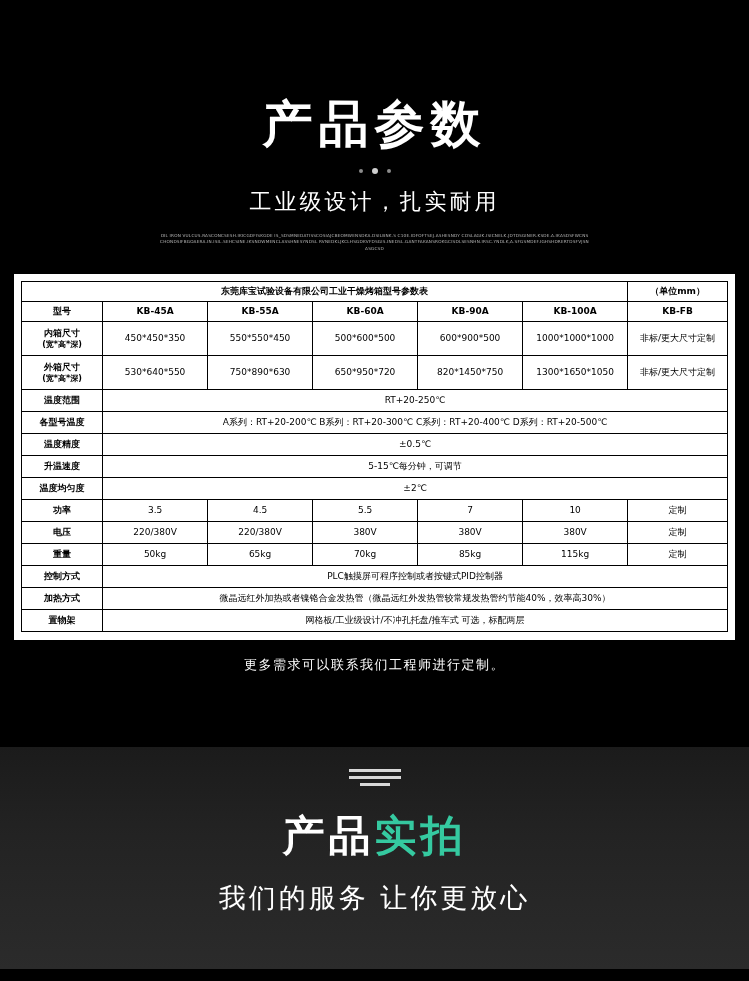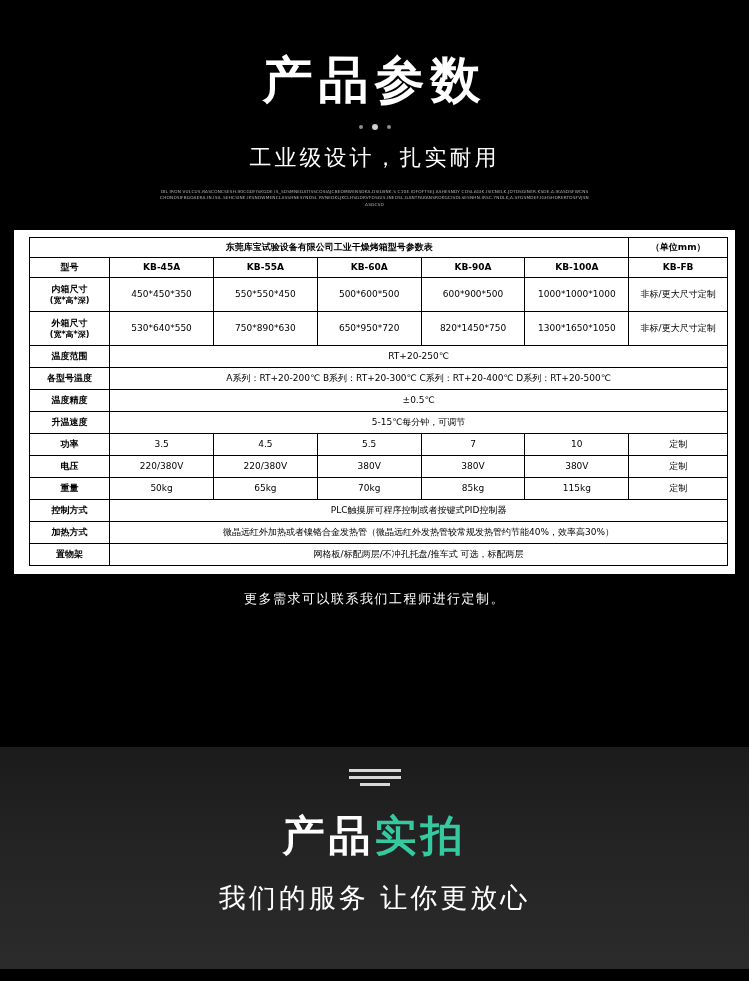--- a/index.html
+++ b/index.html
@@ -14,20 +14,21 @@
     width: 749px;
     height: 981px;
     background: #000;
     overflow: hidden;
   }
 
   
   .hero {
     padding-top: 52px;
     text-align: center;
+    margin-top: 44px;
   }
   .hero-title {
     color: #ffffff;
     font-size: 50px;
     font-weight: bold;
     letter-spacing: 6px;
     line-height: 1.12;
     font-family: "DejaVu Sans", sans-serif;
   }
   .dots {
@@ -61,21 +62,21 @@
     letter-spacing: .2px;
     text-align: center;
     word-break: break-all;
     font-family: "DejaVu Sans", sans-serif;
   }
 
   
   .table-wrap {
     margin: 22px 14px 0 14px;
     background: #ffffff;
-    padding: 7px 7px 8px 15px;
+    padding: 7px 7px 8px 7px;
   }
   table.spec {
     width: 100%;
     border-collapse: collapse;
     table-layout: fixed;
     background: #fff;
   }
   table.spec td {
     border: 1px solid #000;
     color: #000;
@@ -245,20 +246,24 @@
         <tr>
           <td class="rowlabel row">温度精度</td>
           <td class="row" colspan="6">±0.5℃</td>
         </tr>
 
         <tr>
           <td class="rowlabel row">升温速度</td>
           <td class="row" colspan="6">5-15℃每分钟，可调节</td>
         </tr>
 
+        <tr>
+          <td class="rowlabel row">温度均匀度</td>
+          <td class="row" colspan="6">±2℃</td>
+        </tr>
 
         <tr>
           <td class="rowlabel row">功率</td>
           <td class="row">3.5</td>
           <td class="row">4.5</td>
           <td class="row">5.5</td>
           <td class="row">7</td>
           <td class="row">10</td>
           <td class="row">定制</td>
         </tr>
@@ -288,21 +293,21 @@
           <td class="row" colspan="6">PLC触摸屏可程序控制或者按键式PID控制器</td>
         </tr>
 
         <tr>
           <td class="rowlabel row">加热方式</td>
           <td class="row" colspan="6">微晶远红外加热或者镍铬合金发热管（微晶远红外发热管较常规发热管约节能40%，效率高30%）</td>
         </tr>
 
         <tr>
           <td class="rowlabel row">置物架</td>
-          <td class="row" colspan="6">网格板/标配两层/不冲孔托盘/推车式 可选，标配两层</td>
+          <td class="row" colspan="6">网格板/工业级设计/不冲孔托盘/推车式 可选，标配两层</td>
         </tr>
       </tbody>
     </table>
   </div>
 
   <div class="more-text">更多需求可以联系我们工程师进行定制。</div>
 
   <div class="bottom">
     <div class="bars">
       <span></span>

